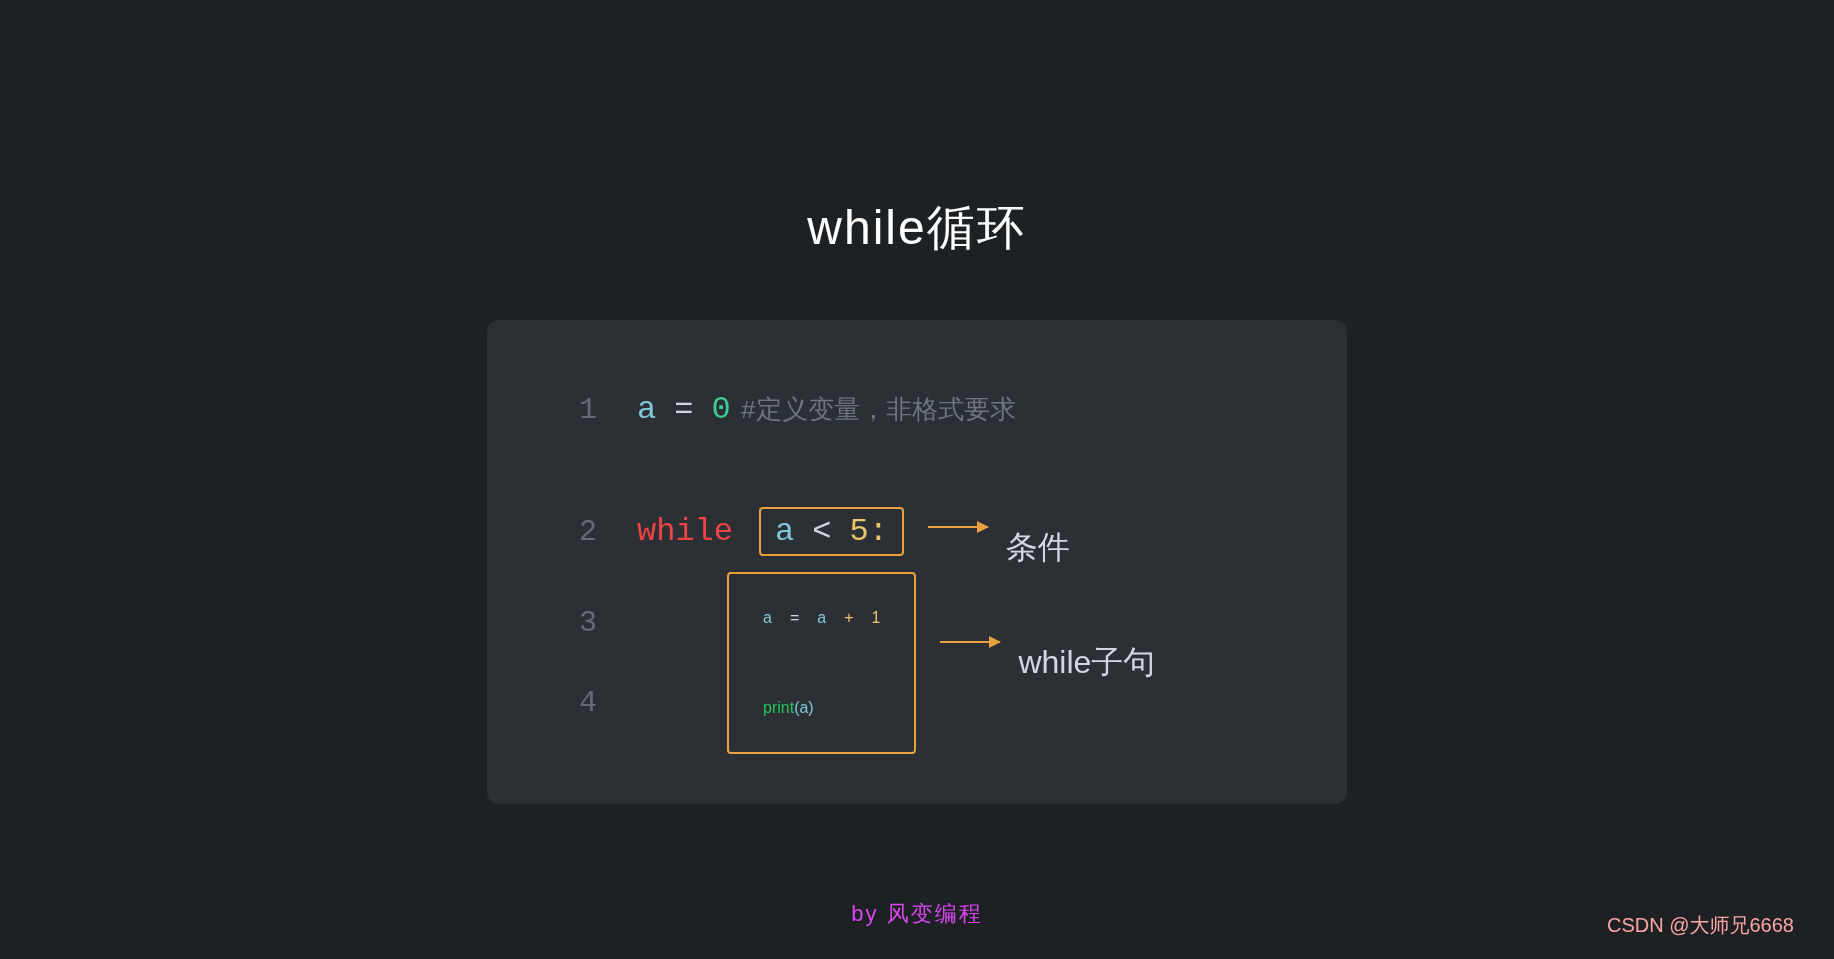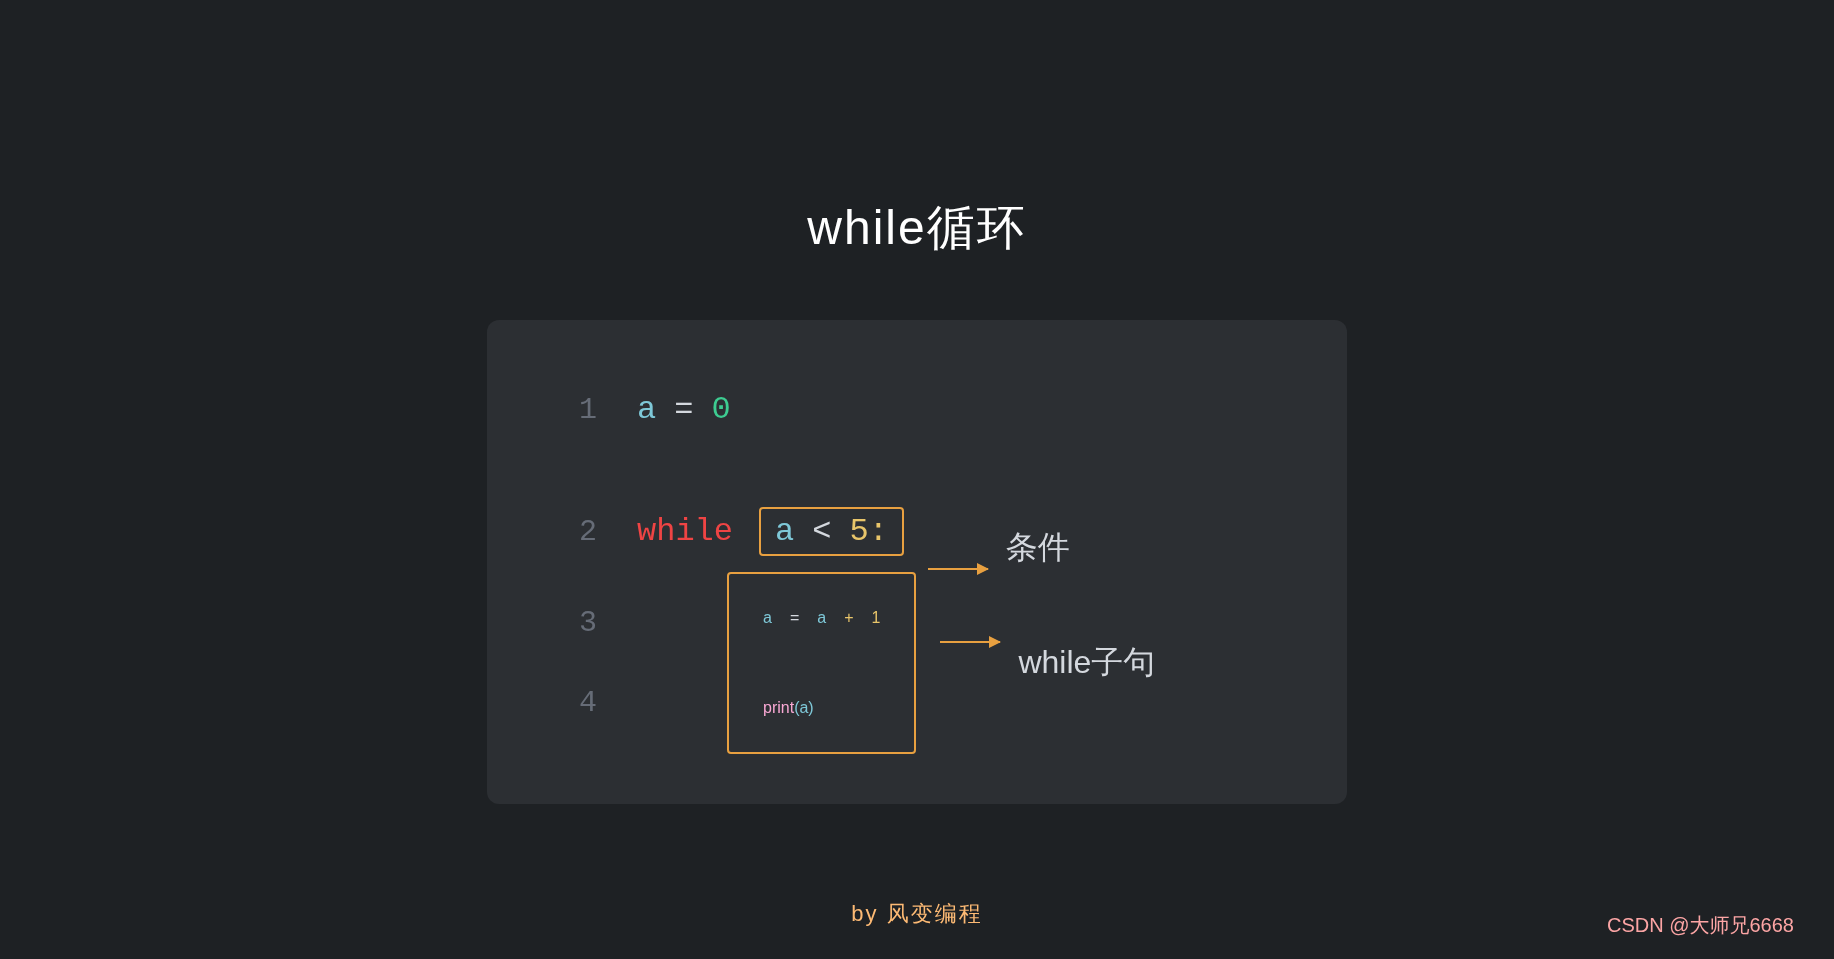--- a/index.html
+++ b/index.html
@@ -34,21 +34,21 @@
       position: relative;
     }
 
     
     .kw-purple { color: #ef4444; } 
     .kw-blue   { color: #7ec8d8; } 
     .kw-green  { color: #3dcc91; } 
     .kw-gold   { color: #e8c56a; } 
     .kw-white  { color: #d4d8de; }
     .kw-comment{ color: #6c7580; font-size: 26px; margin-left: 10px; }
-    .kw-print  { color: #f9a8d4; } 
+    .kw-print  { color: #22c55e; } 
     .kw-paren  { color: #7ec8d8; }
 
     
     .sp { display: inline-block; width: 18px; }
 
     
     .condition-box {
       border: 2px solid #e8a040;
       border-radius: 4px;
       padding: 4px 14px;
@@ -64,21 +64,21 @@
       padding: 8px 20px;
       display: inline-flex;
       flex-direction: column;
       gap: 18px;
       margin-left: 0;
     }
 
     
     .arrow-label {
       display: flex;
-      align-items: flex-end;
+      align-items: flex-start;
       margin-left: 24px;
       flex-shrink: 0;
       margin-top: 32px;
     }
 
     .arrow {
       width: 60px;
       height: 2px;
       background-color: #e8a040;
       position: relative;
@@ -116,21 +116,21 @@
       margin-left: 24px;
       align-self: center;
     }
 
     
     .footer {
       position: absolute;
       bottom: 30px;
       left: 50%;
       transform: translateX(-50%);
-      color: #fdba74;
+      color: #d946ef;
       font-size: 22px;
       letter-spacing: 2px;
     }
 
     .watermark {
       position: absolute;
       bottom: 20px;
       right: 40px;
       color: #fca5a5;
       font-size: 20px;
@@ -200,20 +200,21 @@
   <div class="code-rows">
 
     <div class="row-wrapper row1">
       <div class="line-num-col">1</div>
       <div class="code-col">
         <span class="kw-blue">a</span>
         <span class="sp"></span>
         <span class="kw-white">=</span>
         <span class="sp"></span>
         <span class="kw-green">0</span>
+        <span class="kw-comment">#定义变量，非格式要求</span>
       </div>
     </div>
 
     <div class="row-wrapper row2">
       <div class="line-num-col">2</div>
       <div class="code-col">
         <span class="kw-purple">while</span>
         <span class="sp"></span>
 
         <span class="condition-box">

